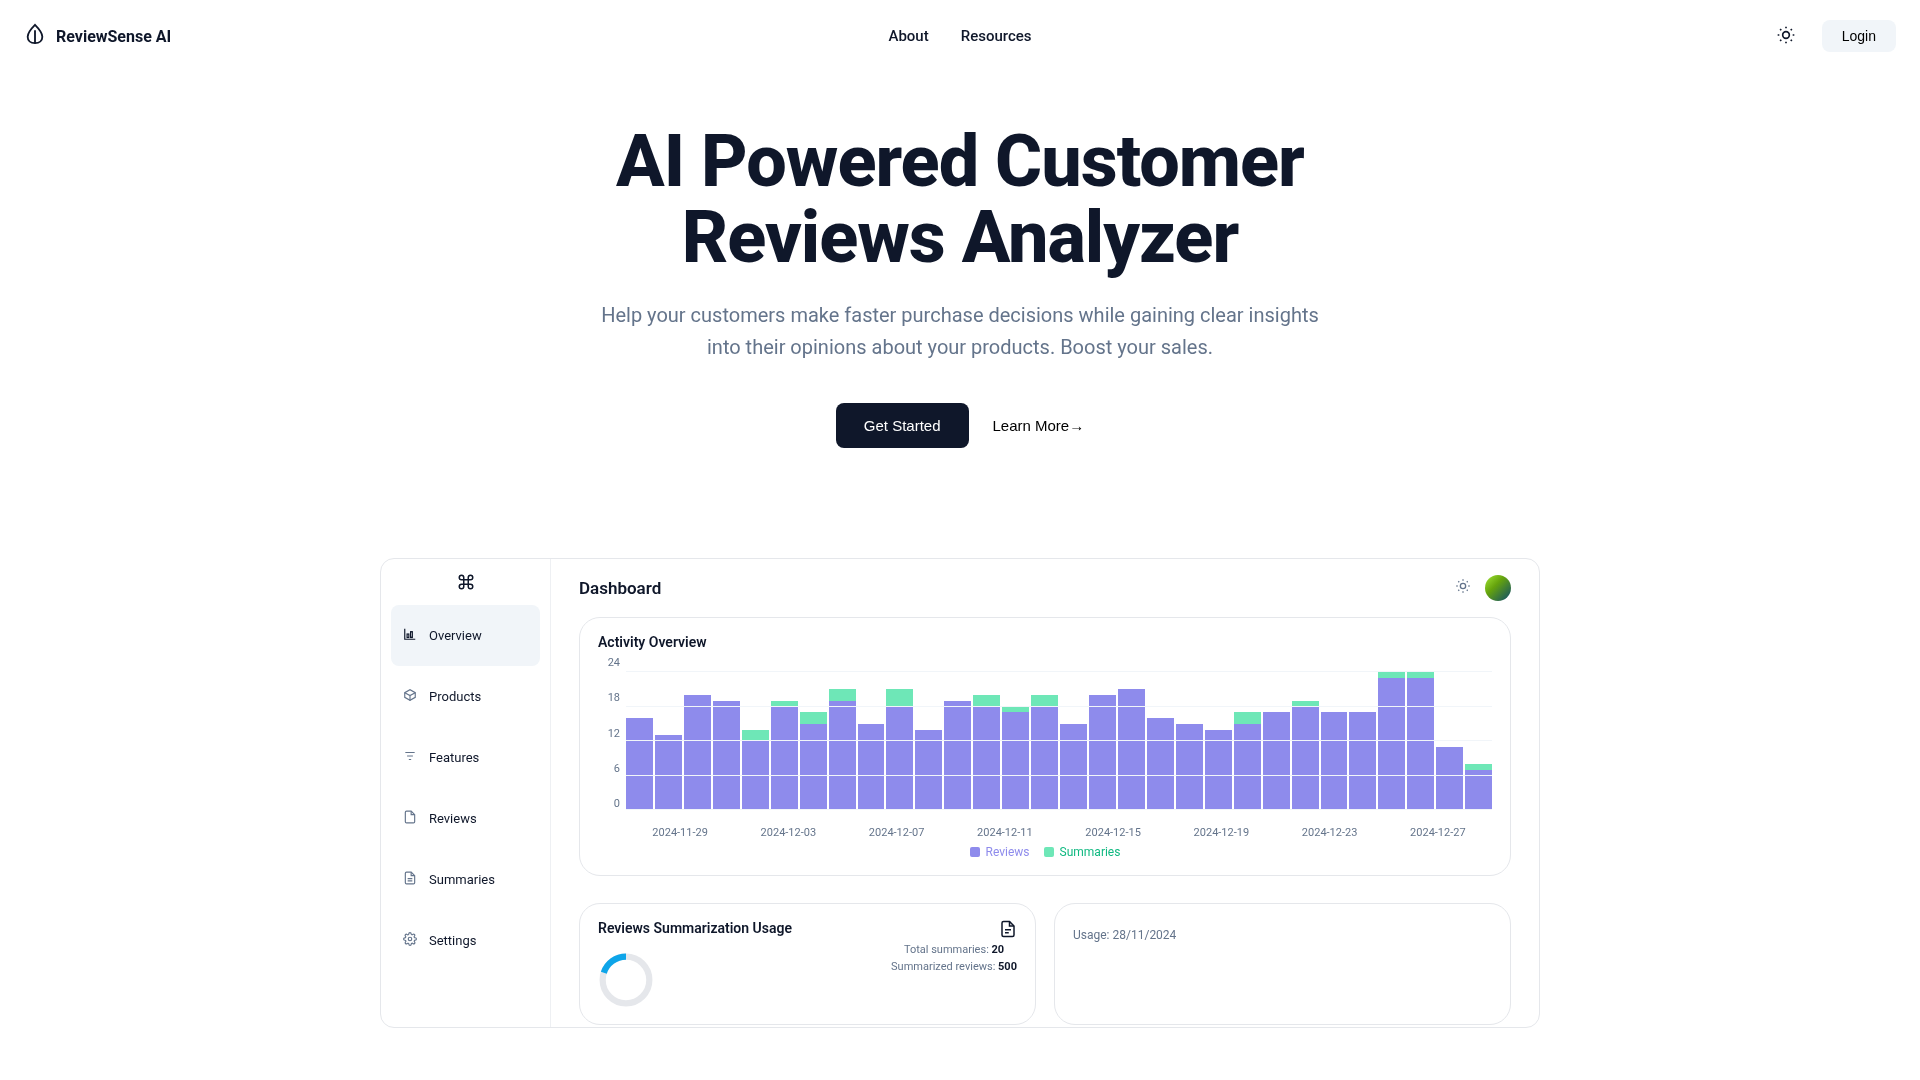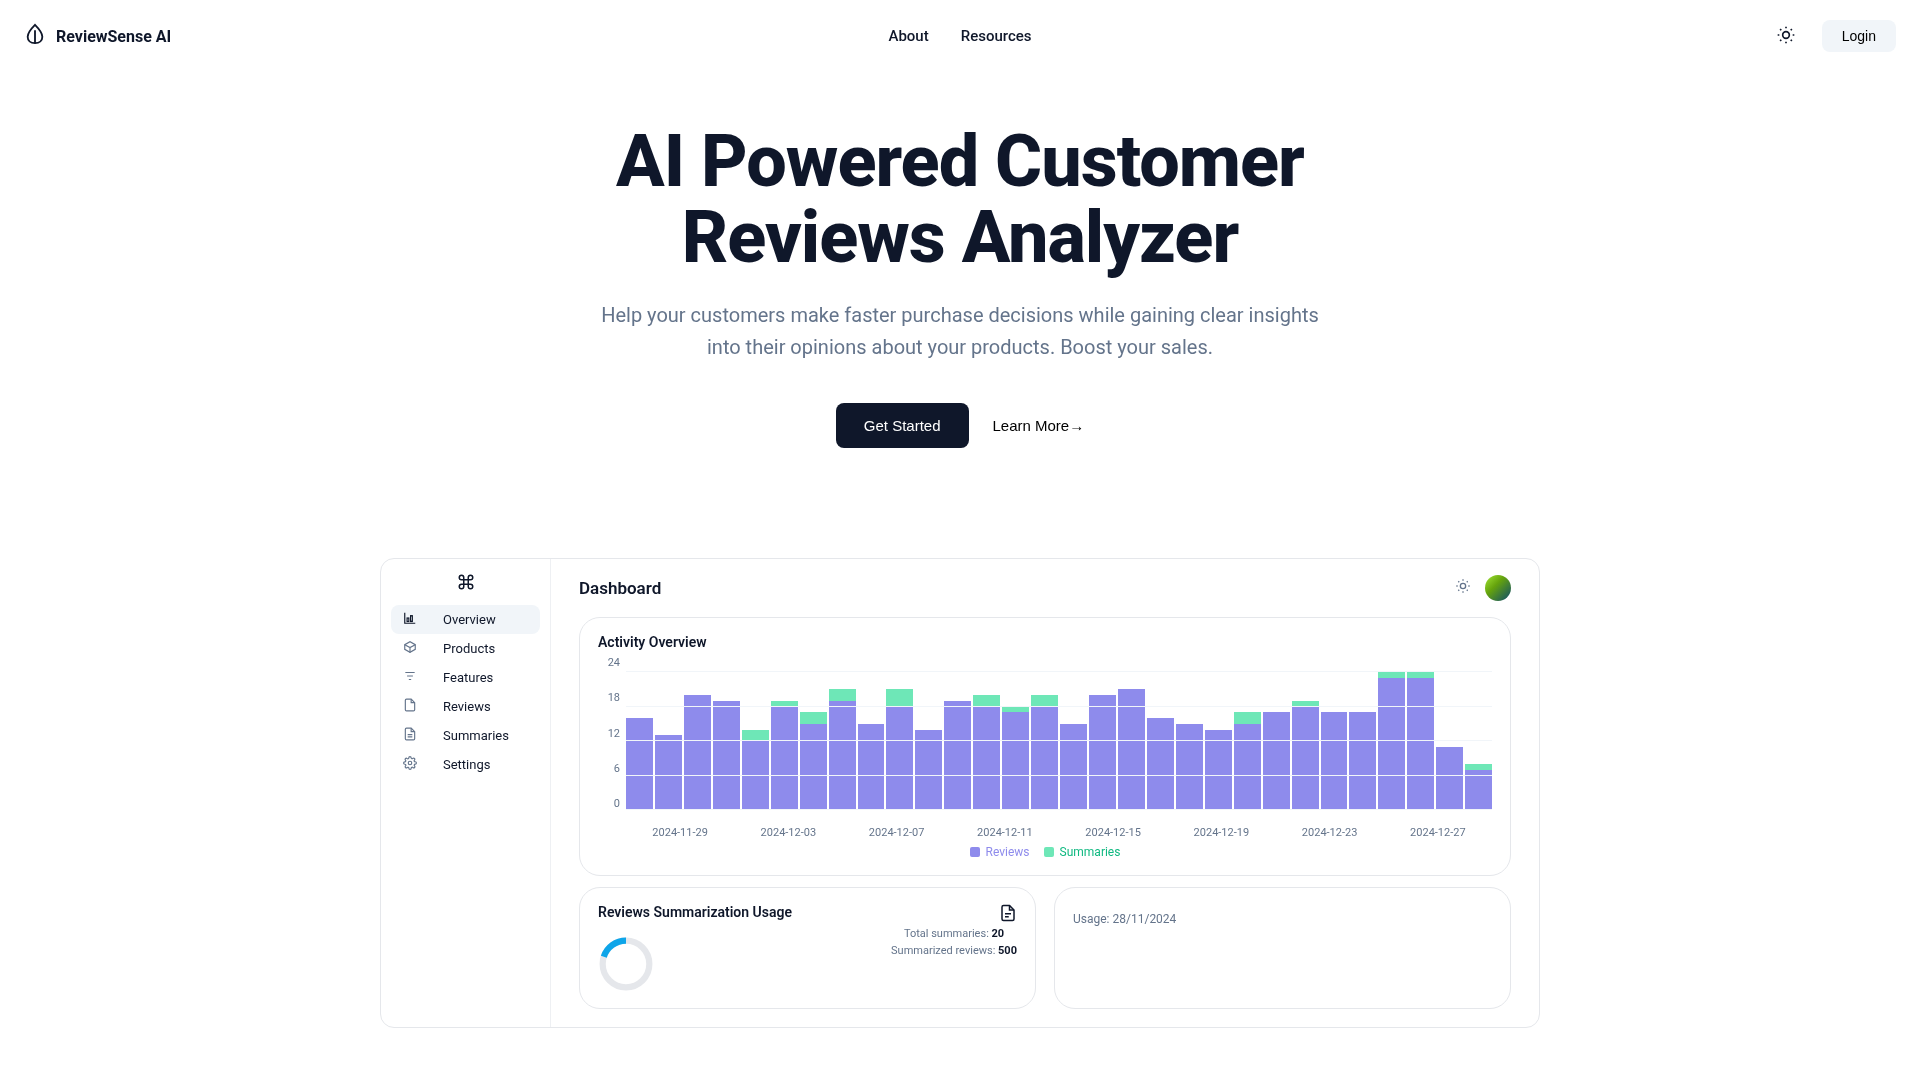--- a/index.html
+++ b/index.html
@@ -14,21 +14,21 @@
 .login-btn{background:#f1f5f9;border:none;padding:8px 20px;border-radius:8px;font-size:14px;font-weight:500;cursor:pointer}
 .hero{text-align:center;margin-top:52px}
 .hero h1{font-size:72px;font-weight:800;line-height:1.05;letter-spacing:-1px}
 .hero .sub{color:#64748b;font-size:20px;line-height:1.6;margin-top:24px;max-width:720px;margin-left:auto;margin-right:auto}
 .hero-cta{display:flex;gap:24px;justify-content:center;align-items:center;margin-top:40px}
 .btn-primary{background:#0f172a;color:#fff;border:none;padding:14px 28px;border-radius:8px;font-size:15px;font-weight:500;cursor:pointer}
 .btn-link{background:transparent;border:none;font-size:15px;font-weight:500;cursor:pointer;display:flex;align-items:center;gap:2px}
 .dash-shot{width:1160px;margin:110px auto 0;border:1px solid #e5e7eb;border-radius:14px;background:#fff;display:flex;overflow:hidden;height:470px}
 .ds-side{width:170px;border-right:1px solid #eef0f3;padding:14px 10px}
 .ds-cmd{display:flex;justify-content:center;margin-bottom:14px}
-.ds-item{display:flex;align-items:center;gap:26px;font-size:13px;padding:6px 12px;border-radius:8px;color:#0f172a}
+.ds-item{display:flex;align-items:center;gap:12px;font-size:13px;padding:22px 12px;border-radius:8px;color:#0f172a}
 .ds-item.active{background:#f1f5f9}
 .ds-item svg{width:14px;height:14px;flex-shrink:0}
 .ds-main{flex:1;padding:16px 28px;display:flex;flex-direction:column;min-width:0}
 .ds-head{display:flex;align-items:center;justify-content:space-between;margin-bottom:16px}
 .ds-title{font-weight:600;font-size:17px}
 .ds-head-right{display:flex;align-items:center;gap:14px}
 .ds-avatar{width:26px;height:26px;border-radius:50%;background:linear-gradient(135deg,#a3e635 0%,#65a30d 40%,#0c4a6e 100%)}
 .card{border:1px solid #e5e7eb;border-radius:21px;padding:16px 18px;background:#fff}
 .card-title{font-size:14px;font-weight:600}
 .chart-wrap{position:relative;height:170px;margin-top:6px;display:flex}
@@ -37,21 +37,21 @@
 .grid-line{position:absolute;left:0;right:0;height:1px;background:#f1f5f9}
 .bars{position:absolute;left:0;right:0;bottom:16px;height:138px;display:flex;align-items:flex-end;gap:2px}
 .bar-col{flex:1;display:flex;flex-direction:column;justify-content:flex-end;align-items:stretch}
 .seg-s{background:#6ee7b7}
 .seg-r{background:#8e8bec}
 .xaxis{display:flex;font-size:11px;color:#64748b;margin-left:28px}
 .xaxis span{flex:1;text-align:center}
 .legend{display:flex;gap:14px;justify-content:center;font-size:12px;margin-top:6px}
 .legend span{display:flex;align-items:center;gap:6px}
 .sw{width:10px;height:10px;border-radius:2px;display:inline-block}
-.row2{display:flex;gap:18px;margin-top:11px}
+.row2{display:flex;gap:18px;margin-top:27px}
 .row2 .card{flex:1;display:flex;flex-direction:column}
 .card-head{display:flex;justify-content:space-between;align-items:flex-start}
 .small-stats{font-size:11px;color:#64748b;text-align:center;line-height:1.5}
 .small-stats b{color:#0f172a}
 .donut{width:56px;height:56px;margin-top:10px}
 .bp-from{font-size:12px;color:#64748b;margin-top:8px}
 </style>
 </head>
 <body>
 

